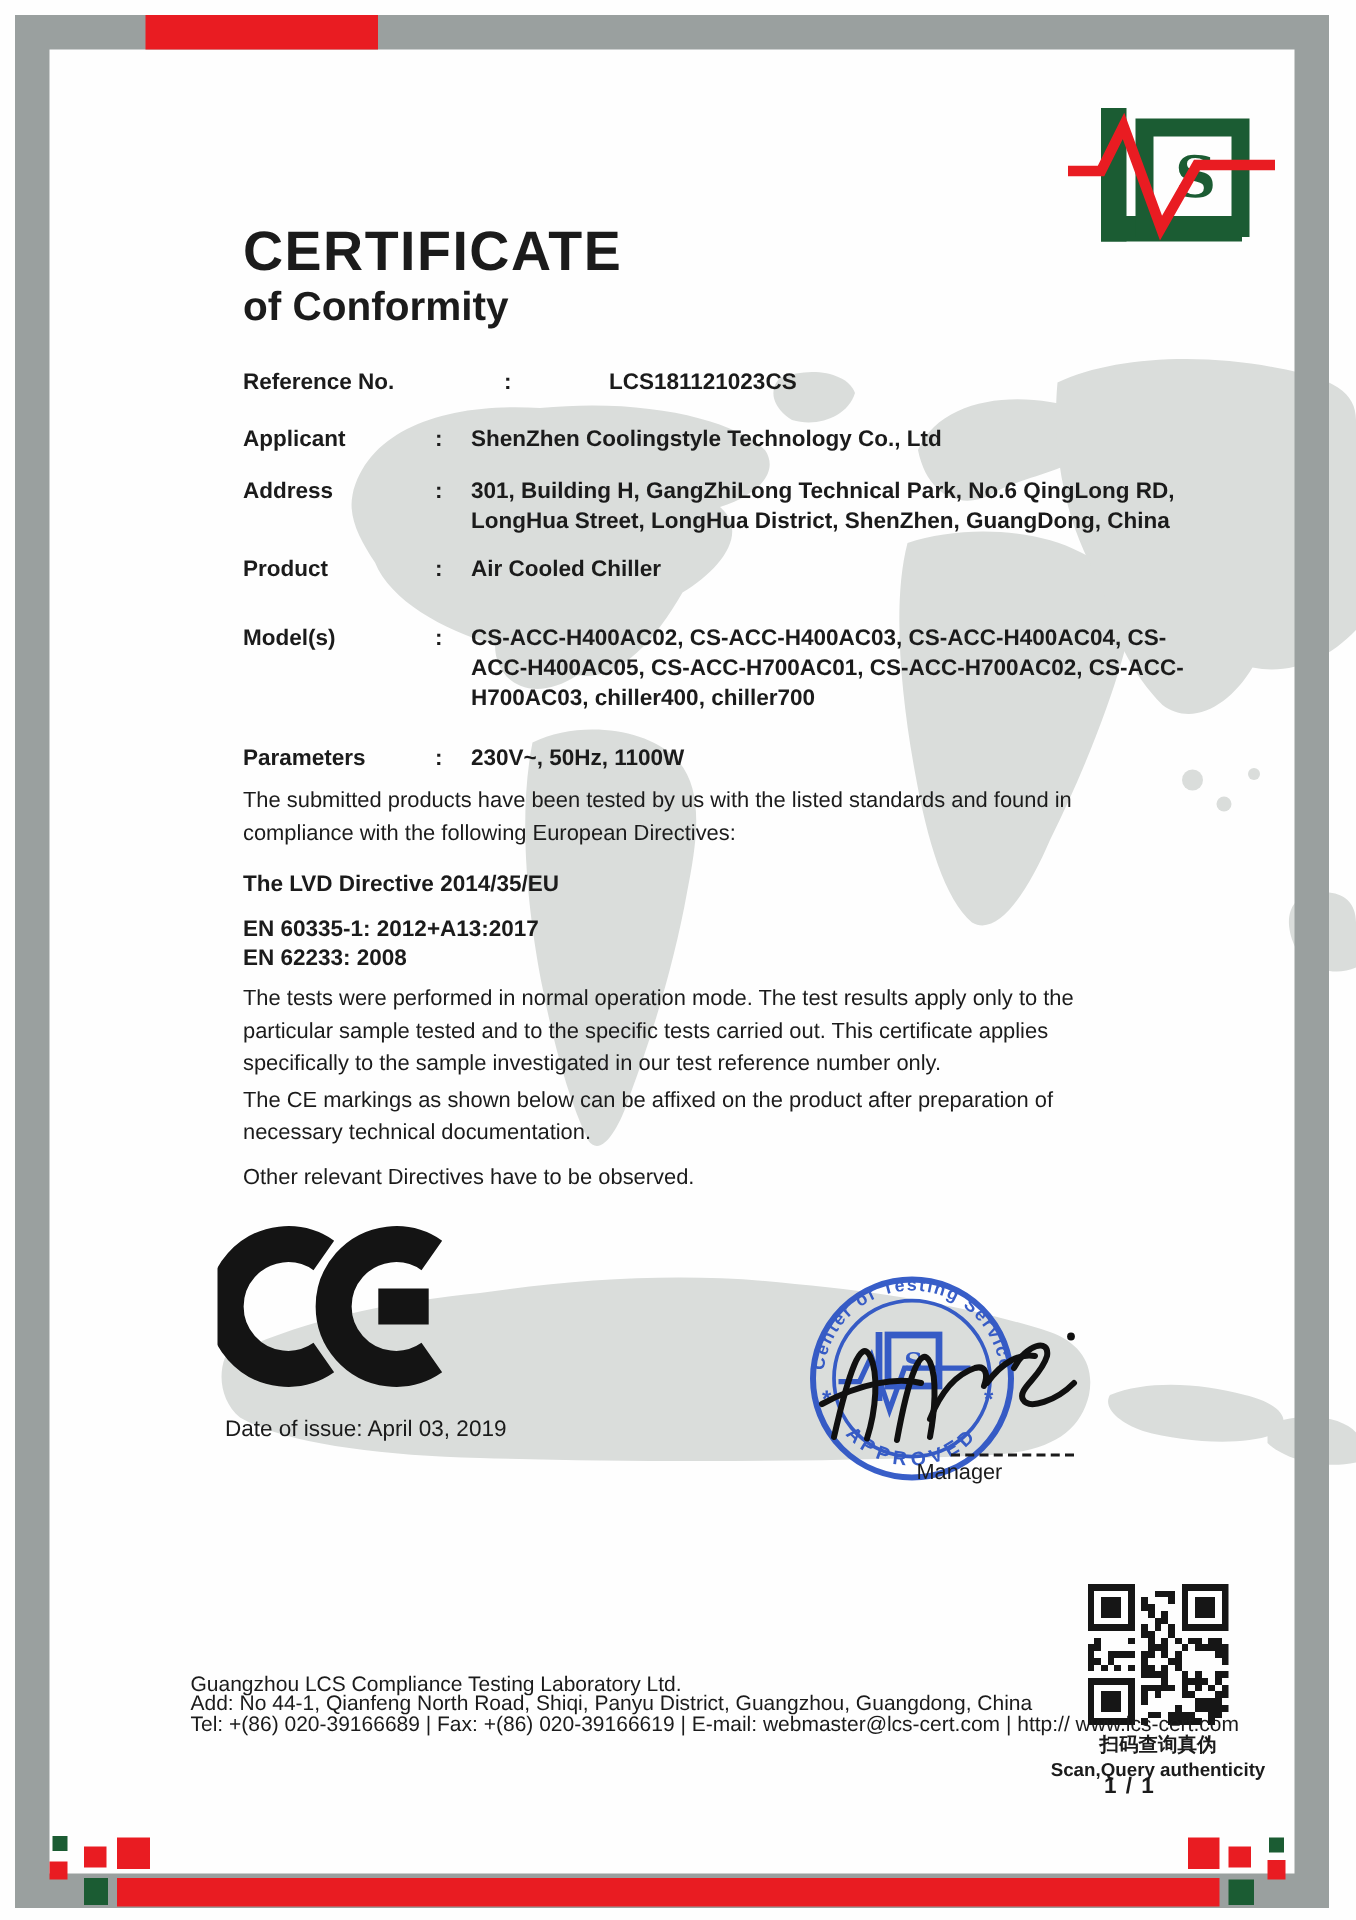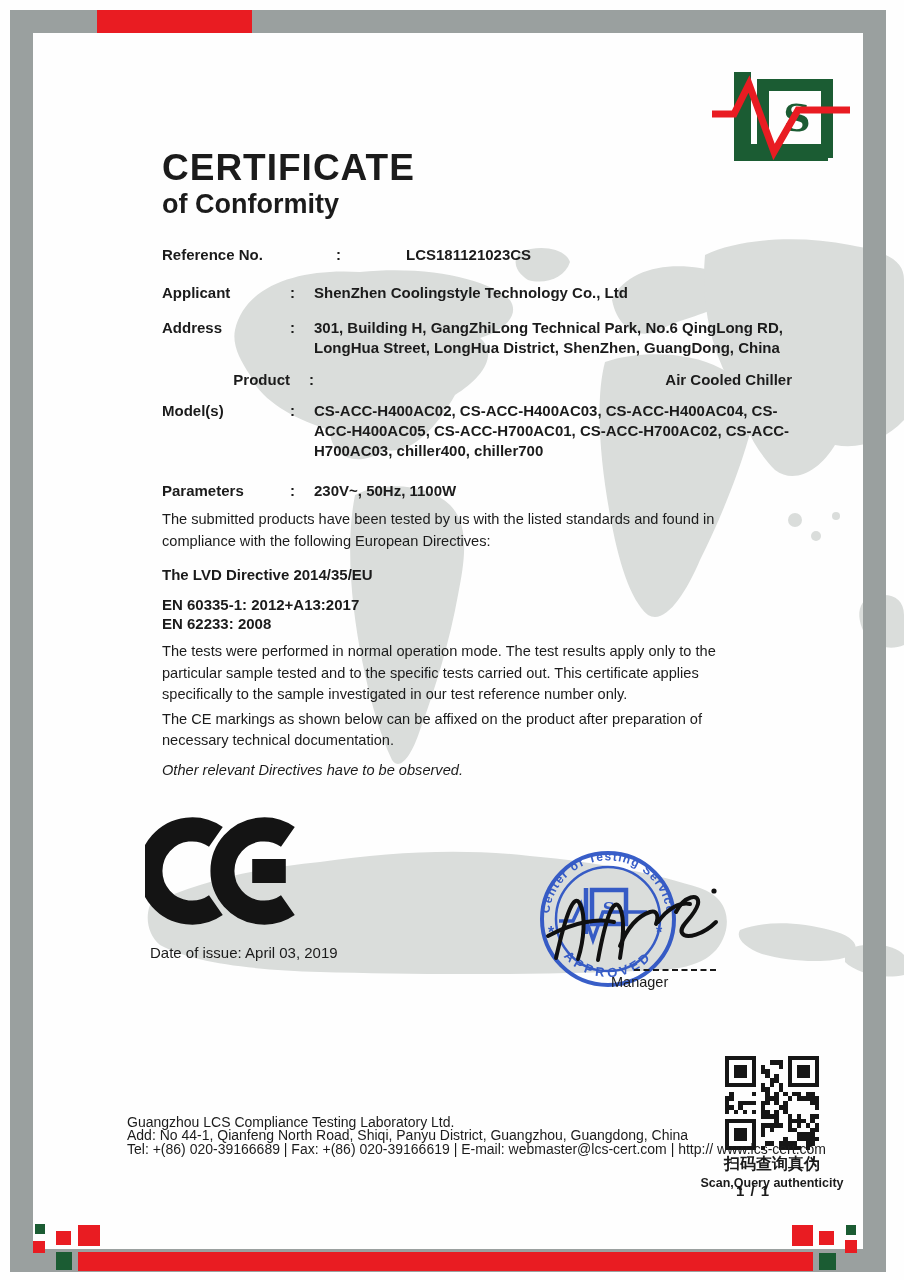--- a/index.html
+++ b/index.html
@@ -23,39 +23,39 @@
   
   .content{position:absolute;left:162px;top:148px;width:630px;z-index:2;}
   .doc-title{font-size:37px;line-height:40px;font-weight:bold;letter-spacing:1px;margin:0;}
   .doc-subtitle{font-size:27px;line-height:29px;font-weight:bold;margin:2px 0 0 0;}
   .fields{margin-top:26px;}
   .field{display:flex;font-weight:bold;font-size:15px;line-height:20px;}
   .field .lbl{width:128px;flex:none;}
   .field .colon{width:24px;flex:none;}
   .field .val{flex:1;}
   .mb-ref{margin-bottom:18px;gap:46px;}.mb-app{margin-bottom:15px;}.mb-addr{margin-bottom:12px;}
-  .mb-prod{margin-bottom:11px;text-align:right;}.mb-mod{margin-bottom:20px;}
+  .mb-prod{margin-bottom:26px;}.mb-mod{margin-bottom:20px;}
   .para{font-size:14.6px;line-height:21.5px;max-width:596px;margin:0;}
   .p-intro{margin-top:8px;}
   .p-lvd{margin-top:13px;font-weight:bold;font-size:15px;line-height:20px;}
   .p-std{margin-top:10px;font-weight:bold;font-size:15px;line-height:19px;}
   .p-tests{margin-top:8px;}
   .p-cemark{margin-top:3px;}
-  .p-other{margin-top:8px;font-style:italic;}
+  .p-other{margin-top:8px;}
   
   .ce-mark{position:absolute;left:145px;top:810px;z-index:2;}
   .date-line{position:absolute;left:150px;top:944px;font-size:15px;font-weight:normal;z-index:2;}
   .stamp{position:absolute;left:535px;top:846px;z-index:2;opacity:.93;}
   .signature{position:absolute;left:540px;top:862px;z-index:2;}
   .sig-dots{position:absolute;left:634px;top:969px;width:82px;border-top:2px dashed #1a1a1a;z-index:2;}
   .manager{position:absolute;left:611px;top:974px;font-size:14.5px;z-index:2;}
   
   .qr-block{position:absolute;left:690px;top:1056px;width:164px;text-align:center;z-index:2;}
   .qr-svg{display:block;margin:0 auto;}
-  .qr-zh{font-size:16px;font-weight:bold;margin-top:4px;}
+  .qr-zh{font-size:13px;font-weight:bold;margin-top:4px;}
   .qr-en{font-size:12.5px;font-weight:bold;margin-top:1px;}
   
   .footer{position:absolute;left:127px;top:1116px;z-index:2;font-size:14px;line-height:13.4px;white-space:nowrap;}
   .page-no{position:absolute;left:736px;top:1182px;font-size:15px;font-weight:bold;letter-spacing:1px;z-index:2;}
 </style>
 </head>
 <body>
 
 <svg class="map-bg" width="904" height="1280" viewBox="0 0 904 1280">
   <g fill="#dadddb">

